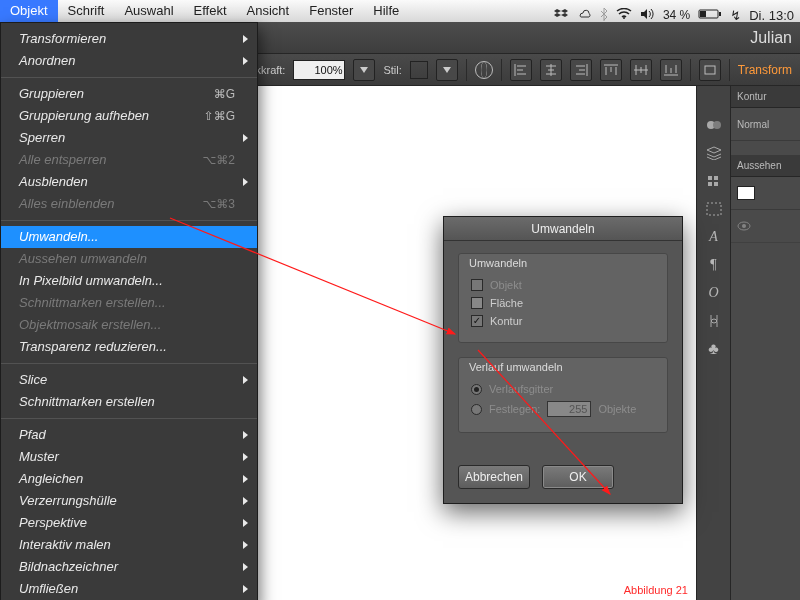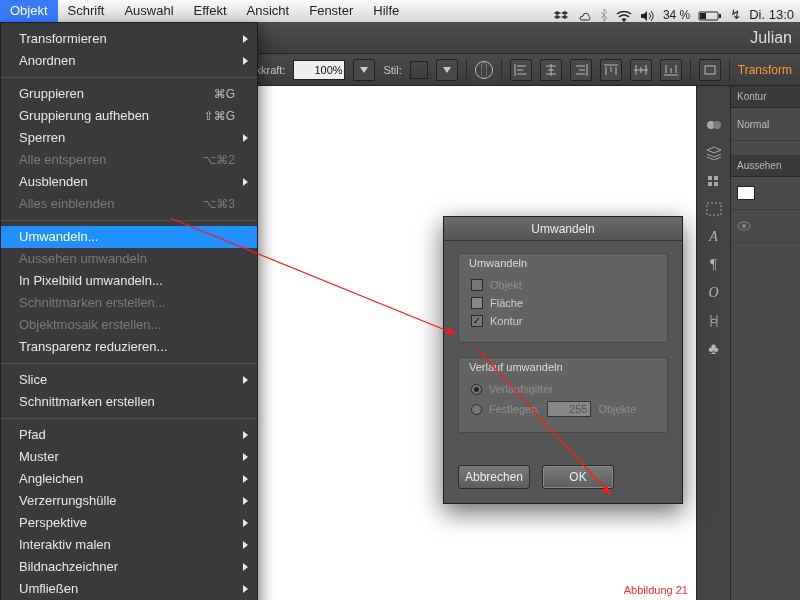--- a/index.html
+++ b/index.html
@@ -25,21 +25,21 @@
     --canvas:#ffffff;
   }
   *{box-sizing:border-box;font-family:"Helvetica Neue",Arial,sans-serif;}
   body{margin:0;width:800px;height:600px;background:#555;overflow:hidden;position:relative;}
 
   
   .menubar{position:absolute;inset:0 0 auto 0;height:22px;background:linear-gradient(#fafafa,#d8d8d8);display:flex;align-items:stretch;font-size:13px;color:#222;z-index:100;}
   .menubar .app-menus{display:flex;}
   .menubar .app-menus span{padding:0 10px;line-height:22px;cursor:default;}
   .menubar .app-menus span.active{background:var(--menubar-active);color:#fff;}
-  .menubar .status{margin-left:auto;display:flex;gap:8px;align-items:flex-end;padding:0 6px;color:#232323;}
+  .menubar .status{margin-left:auto;display:flex;gap:8px;align-items:flex-start;padding:8px 6px;color:#232323;}
   .menubar .status .pct{font-size:12px;}
   .menubar .status svg{display:block;}
 
   
   .app{position:absolute;top:22px;left:0;right:0;bottom:0;background:var(--app-dark);}
   .doc-titlebar{height:32px;background:linear-gradient(#4d4d4d,#3d3d3d);border-bottom:1px solid #262626;display:flex;align-items:center;justify-content:flex-end;padding:0 8px;color:#ddd;font-size:16px;}
   .option-bar{height:32px;background:linear-gradient(#4a4a4a,#3b3b3b);border-bottom:1px solid #262626;display:flex;align-items:center;gap:8px;padding:0 8px;color:#ccc;font-size:11px;}
   .option-bar .spacer{flex:1;}
   .option-bar .field{height:20px;background:#efefef;color:#111;border:1px solid #222;font-size:11px;padding:0 20px;line-height:18px;display:inline-flex;align-items:center;}
   .option-bar .iconbtn{width:22px;height:22px;display:flex;align-items:center;justify-content:center;border:1px solid #222;background:#484848;border-radius:2px;}
@@ -63,21 +63,21 @@
   .gold3d{position:absolute;left:0px;top:110px;width:140px;height:90px;background:linear-gradient(135deg,#d8a11f,#f5d768 40%,#bf8a16);clip-path:polygon(10% 0,100% 0,100% 70%,80% 100%,0 100%,0 30%);filter:drop-shadow(2px 4px 4px rgba(0,0,0,.3));}
   .goldtext{position:absolute;left:0;top:260px;width:210px;height:150px;}
   .letter{position:absolute;background:linear-gradient(#f7dd7a,#c8941a 45%,#efc94c 55%,#a97812);border:2px solid #0a1e6a;box-shadow:inset 0 0 0 2px #2f4bd6;}
   .L{left:0;top:0;width:90px;height:150px;clip-path:polygon(0 0,38% 0,38% 72%,100% 72%,100% 100%,0 100%);}
   .D{left:100px;top:0;width:110px;height:150px;border-radius:0 40px 40px 0;}
   .D::after{content:"";position:absolute;left:28px;top:28px;right:22px;bottom:28px;background:var(--canvas);border-radius:0 26px 26px 0;}
 
   
   .menu{position:absolute;left:0;top:22px;width:258px;background:var(--menu-bg);border:1px solid var(--menu-border);box-shadow:3px 6px 14px rgba(0,0,0,.5);padding:5px 0;z-index:200;font-size:13px;color:var(--menu-text);}
   .menu .item{position:relative;padding:2px 22px 2px 18px;line-height:18px;display:flex;cursor:default;}
-  .menu .item .lab{flex:1;white-space:nowrap;}
+  .menu .item .lab{flex:1;white-space:nowrap;font-style:italic;}
   .menu .item .sc{color:#bdbdbd;font-size:12px;}
   .menu .item.disabled{color:var(--menu-disabled);} 
   .menu .item.disabled .sc{color:var(--menu-disabled);}
   .menu .item.hi{background:var(--menu-highlight);color:#fff;}
   .menu .item.sub::after{content:"";position:absolute;right:9px;top:50%;width:0;height:0;border-left:5px solid currentColor;border-top:4px solid transparent;border-bottom:4px solid transparent;transform:translateY(-50%);}
   .menu hr{border:none;border-top:1px solid var(--menu-sep);margin:5px 0;}
 
   
   .dialog{position:absolute;left:443px;top:216px;width:240px;background:var(--panel-bg);border:1px solid #1e1e1e;box-shadow:0 8px 24px rgba(0,0,0,.6);z-index:150;color:var(--panel-text);font-size:11px;}
   .dialog .titlebar{height:24px;background:linear-gradient(#6b6b6b,#555);border-bottom:1px solid #333;display:flex;align-items:center;justify-content:center;font-size:12px;color:#eee;}

